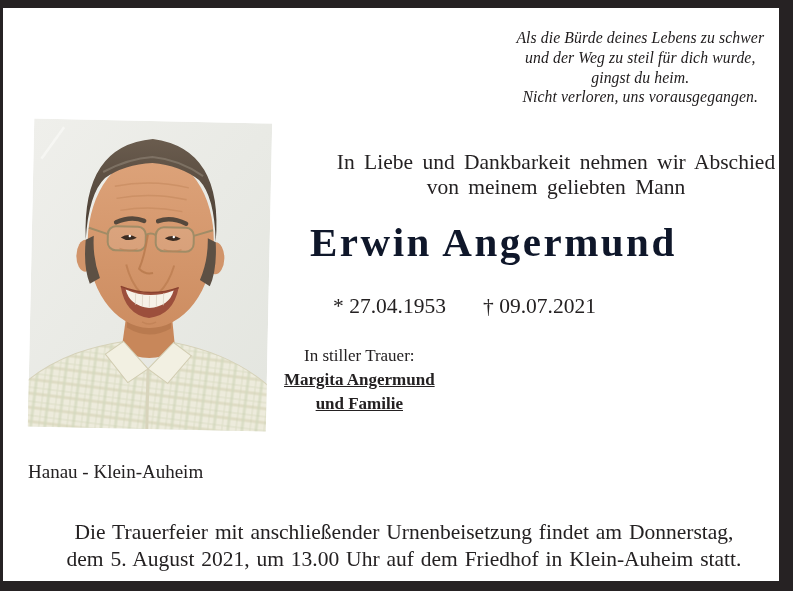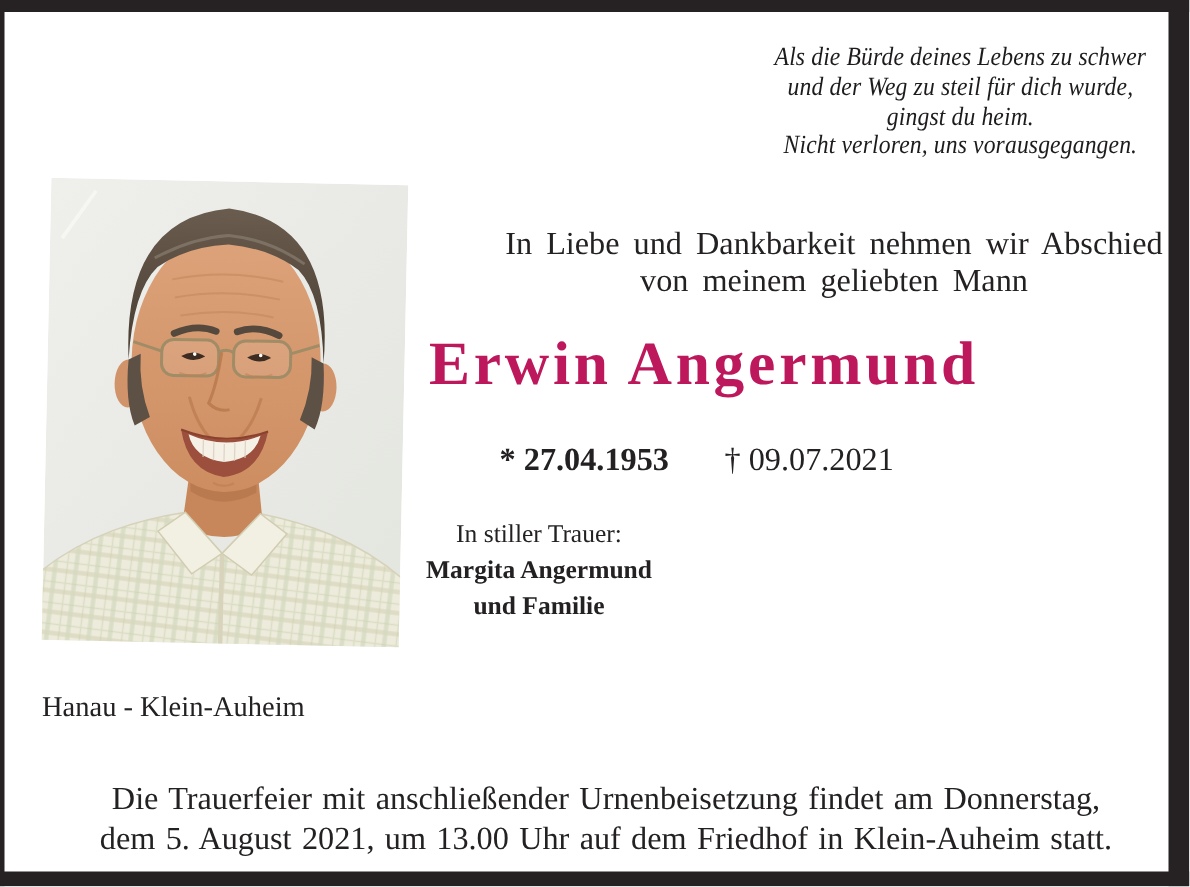--- a/index.html
+++ b/index.html
@@ -25,27 +25,27 @@
     position:absolute;left:31px;top:121px;width:238px;height:308px;
     transform:rotate(1.2deg);transform-origin:center center;
   }
   .photo svg{display:block;width:100%;height:100%;}
 
   .intro{
     position:absolute;left:286px;top:150px;width:480px;
     font-size:21.5px;line-height:25px;white-space:pre-line;word-spacing:4px;margin-left:30px;
   }
   .name{
-    position:absolute;left:286px;top:218px;
-    font-size:41px;font-weight:bold;letter-spacing:2.5px;color:#be185d;
+    position:absolute;left:310px;top:218px;
+    font-size:41px;font-weight:bold;letter-spacing:2.5px;color:#0f172a;
   }
   .dates{position:absolute;left:296px;top:294px;font-size:21.5px;}
-  .dates .birth{display:inline-block;width:187px;font-weight:bold;}
+  .dates .birth{display:inline-block;width:187px;}
   .mourning{position:absolute;left:284px;top:344px;font-size:17px;line-height:23.8px;}
-  .mourning .mourner{font-weight:bold;}
+  .mourning .mourner{font-weight:bold;text-decoration:underline;}
 
   .location{position:absolute;left:28px;top:461px;font-size:19px;}
   .funeral{
     position:absolute;left:29px;top:503px;width:750px;
     font-size:21.5px;line-height:26.6px;white-space:pre-line;word-spacing:1.5px;margin-top:16px;
   }
 </style>
 </head>
 <body>
 

